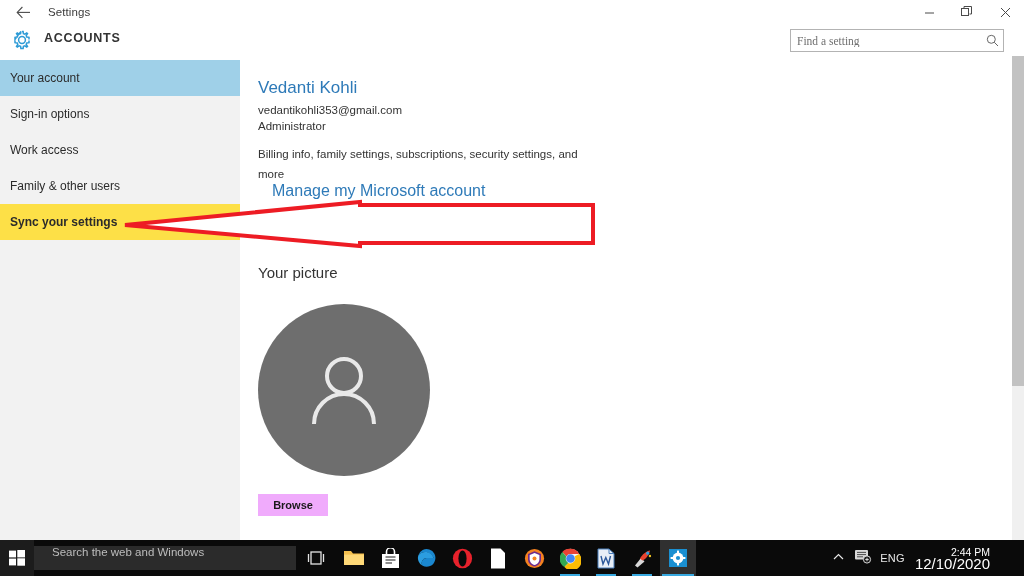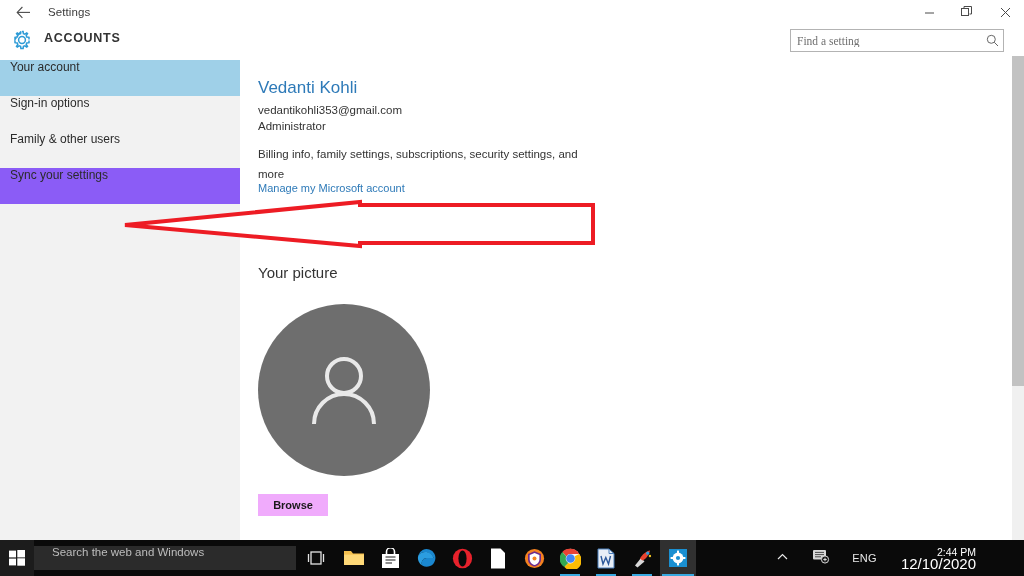--- a/index.html
+++ b/index.html
@@ -59,44 +59,44 @@
   }
   #search-input::placeholder { color:#6f6f6f; }
   #search-icon-btn { width:22px; height:21px; display:flex; align-items:center; justify-content:center; }
 
   
   #sidebar {
     position:absolute; left:0; top:60px; width:240px; height:480px;
     background:#f2f2f2;
   }
   .nav-item {
-    height:36px; display:flex; 
+    height:36px; display:flex; align-items:center;
     padding-left:10px; font-size:12px; color:#2b2b2b;
   }
   .nav-item.selected { background:#9fd0e8; }
-  .nav-item.hover { background:#8b5cf6; }
+  .nav-item.hover { background:#fde047;font-weight:bold; }
 
   
   #content {
     position:absolute; left:240px; top:56px; width:772px; height:484px;
     background:#ffffff; overflow:hidden;
   }
   #acct-name {
     position:absolute; left:18px; top:22px;
     font-size:17px; color:#2e7ab8; font-weight:normal;
   }
   #acct-email { position:absolute; left:18px; top:48px; font-size:11.5px; color:#333; }
   #acct-role  { position:absolute; left:18px; top:64px; font-size:11.5px; color:#333; }
   #acct-desc  {
     position:absolute; left:18px; top:88px; width:320px;
     font-size:11.5px; color:#333; line-height:20px;
   }
   #manage-link {
-    position:absolute; left:18px; top:126px;
-    font-size:11px; color:#2e7ab8; text-decoration:none;
+    position:absolute; left:32px; top:126px;
+    font-size:16px; color:#2e7ab8; text-decoration:none;
   }
   #picture-heading {
     position:absolute; left:18px; top:208px;
     font-size:15px; color:#333;
   }
   #avatar {
     position:absolute; left:18px; top:248px; width:172px; height:172px;
     border-radius:50%; background:#6e6e6e;
     display:flex; align-items:center; justify-content:center;
   }
@@ -149,21 +149,21 @@
   }
   .tb-icon.active { background:#303030; }
   .tb-icon.active::after {
     content:""; position:absolute; left:2px; right:2px; bottom:0; height:2px; background:#38a9e0;
   }
   .tb-icon.running::after {
     content:""; position:absolute; left:8px; right:8px; bottom:0; height:2px; background:#38a9e0;
   }
   #tray {
     margin-left:auto; height:36px; display:flex; align-items:center;
-    padding-right:6px; gap:22px;
+    padding-right:6px; gap:8px;
   }
   #tray-chevron { color:#e6e6e6; font-size:9px; padding:0 2px; }
   #tray-lang { color:#e9e9e9; font-size:11px; letter-spacing:.3px; }
   #clock { text-align:right; color:#ffffff; line-height:12px; padding:0 6px 0 2px; }
   #clock-time { font-size:10.5px; display:block; }
   #clock-date { font-size:15px; display:block; }
   #action-center { width:14px; height:36px; }
 </style>
 </head>
 <body>
@@ -224,20 +224,23 @@
         </div>
       </div>
     </div>
 
     <div id="sidebar">
       <div class="nav-item selected">
         <span>Your account</span>
       </div>
       <div class="nav-item">
         <span>Sign-in options</span>
+      </div>
+      <div class="nav-item">
+        <span>Work access</span>
       </div>
       <div class="nav-item">
         <span>Family &amp; other users</span>
       </div>
       <div class="nav-item hover">
         <span>Sync your settings</span>
       </div>
     </div>
 
     <div id="content">

